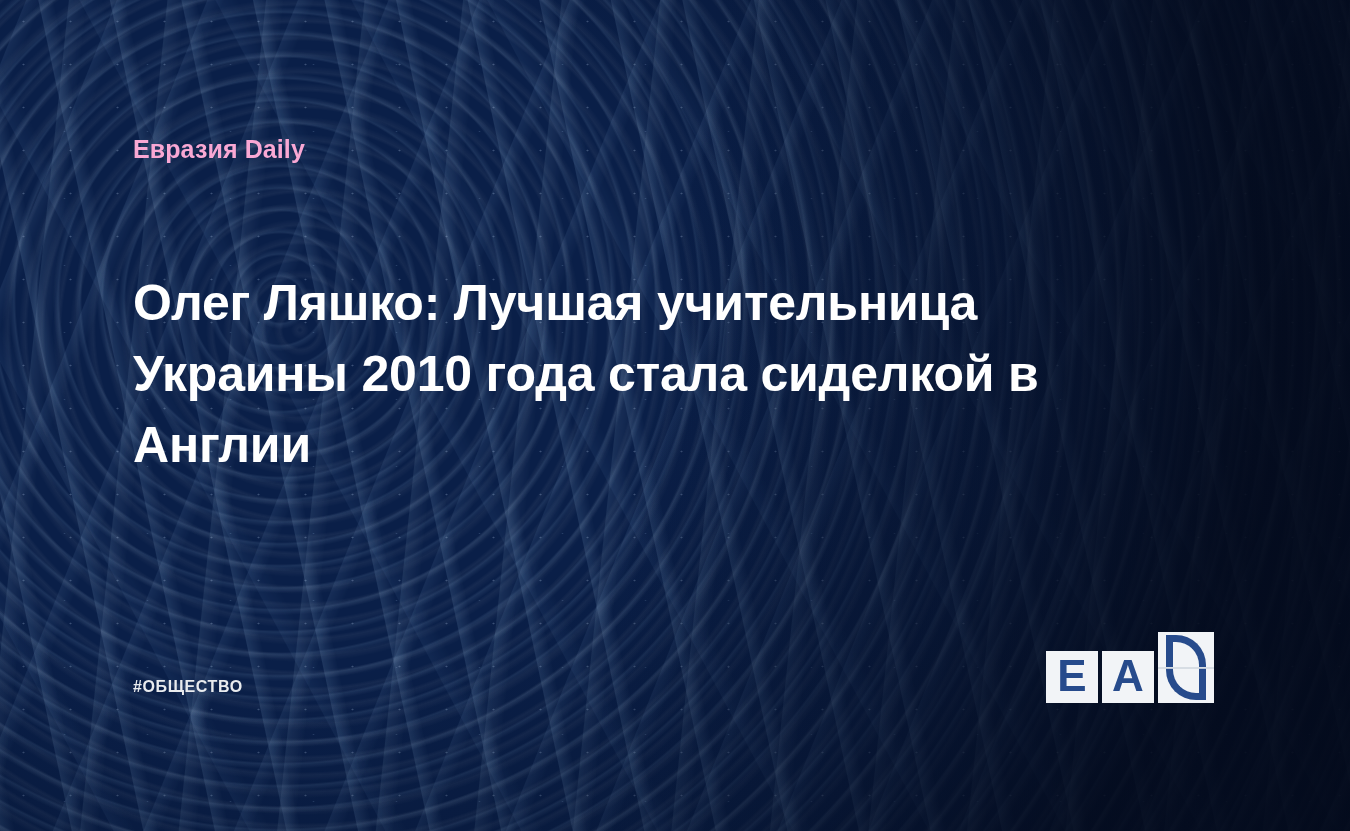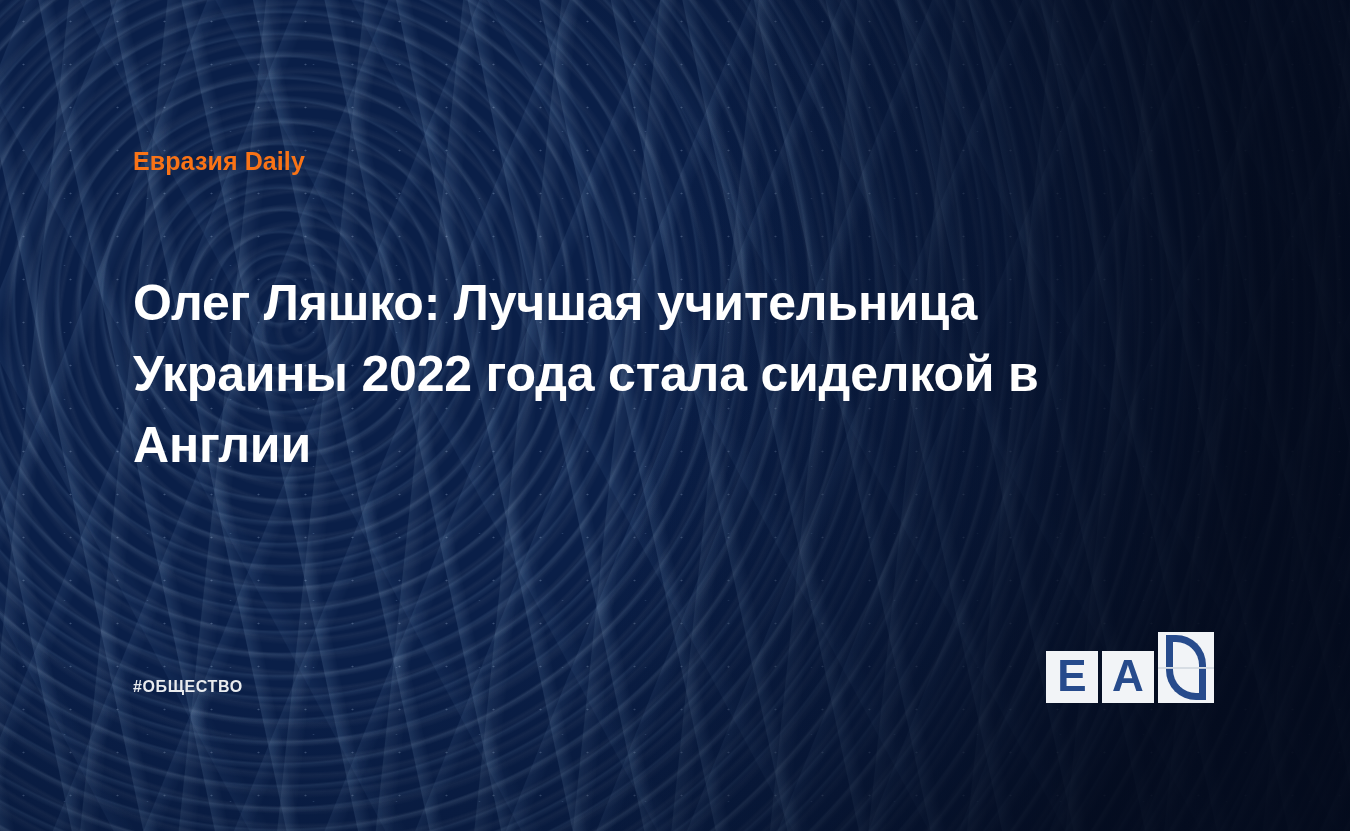--- a/index.html
+++ b/index.html
@@ -136,25 +136,25 @@
 
   
   .content {
     position: absolute;
     inset: 0;
   }
 
   .site-name {
     position: absolute;
     left: 133px;
-    top: 148px;
+    top: 136px;
     font-size: 25px;
     font-weight: 700;
     letter-spacing: 0.1px;
-    color: #f97316;
+    color: #f9a8d4;
     line-height: 1.1;
     white-space: nowrap;
   }
 
   .headline {
     position: absolute;
     left: 133px;
     top: 268px;
     width: 990px;
     margin: 0;
@@ -271,21 +271,21 @@
   <div class="swirl-arcs"></div>
   <div class="swirl-mask"></div>
   <div class="speck"></div>
   <div class="bg-darkright"></div>
   <div class="bg-vignette"></div>
 
   <div class="content">
 
     <div class="site-name">Евразия Daily</div>
 
-    <h1 class="headline">Олег Ляшко: Лучшая учительница Украины 2022 года стала сиделкой в Англии</h1>
+    <h1 class="headline">Олег Ляшко: Лучшая учительница Украины 2010 года стала сиделкой в Англии</h1>
 
     <div class="category">#ОБЩЕСТВО</div>
 
     <div class="logo">
       <div class="logo-tile letter">E</div>
       <div class="logo-tile letter">A</div>
       <div class="logo-d">
         <div class="d-top"></div>
         <div class="d-stem-top"></div>
         <div class="d-bot"></div>

